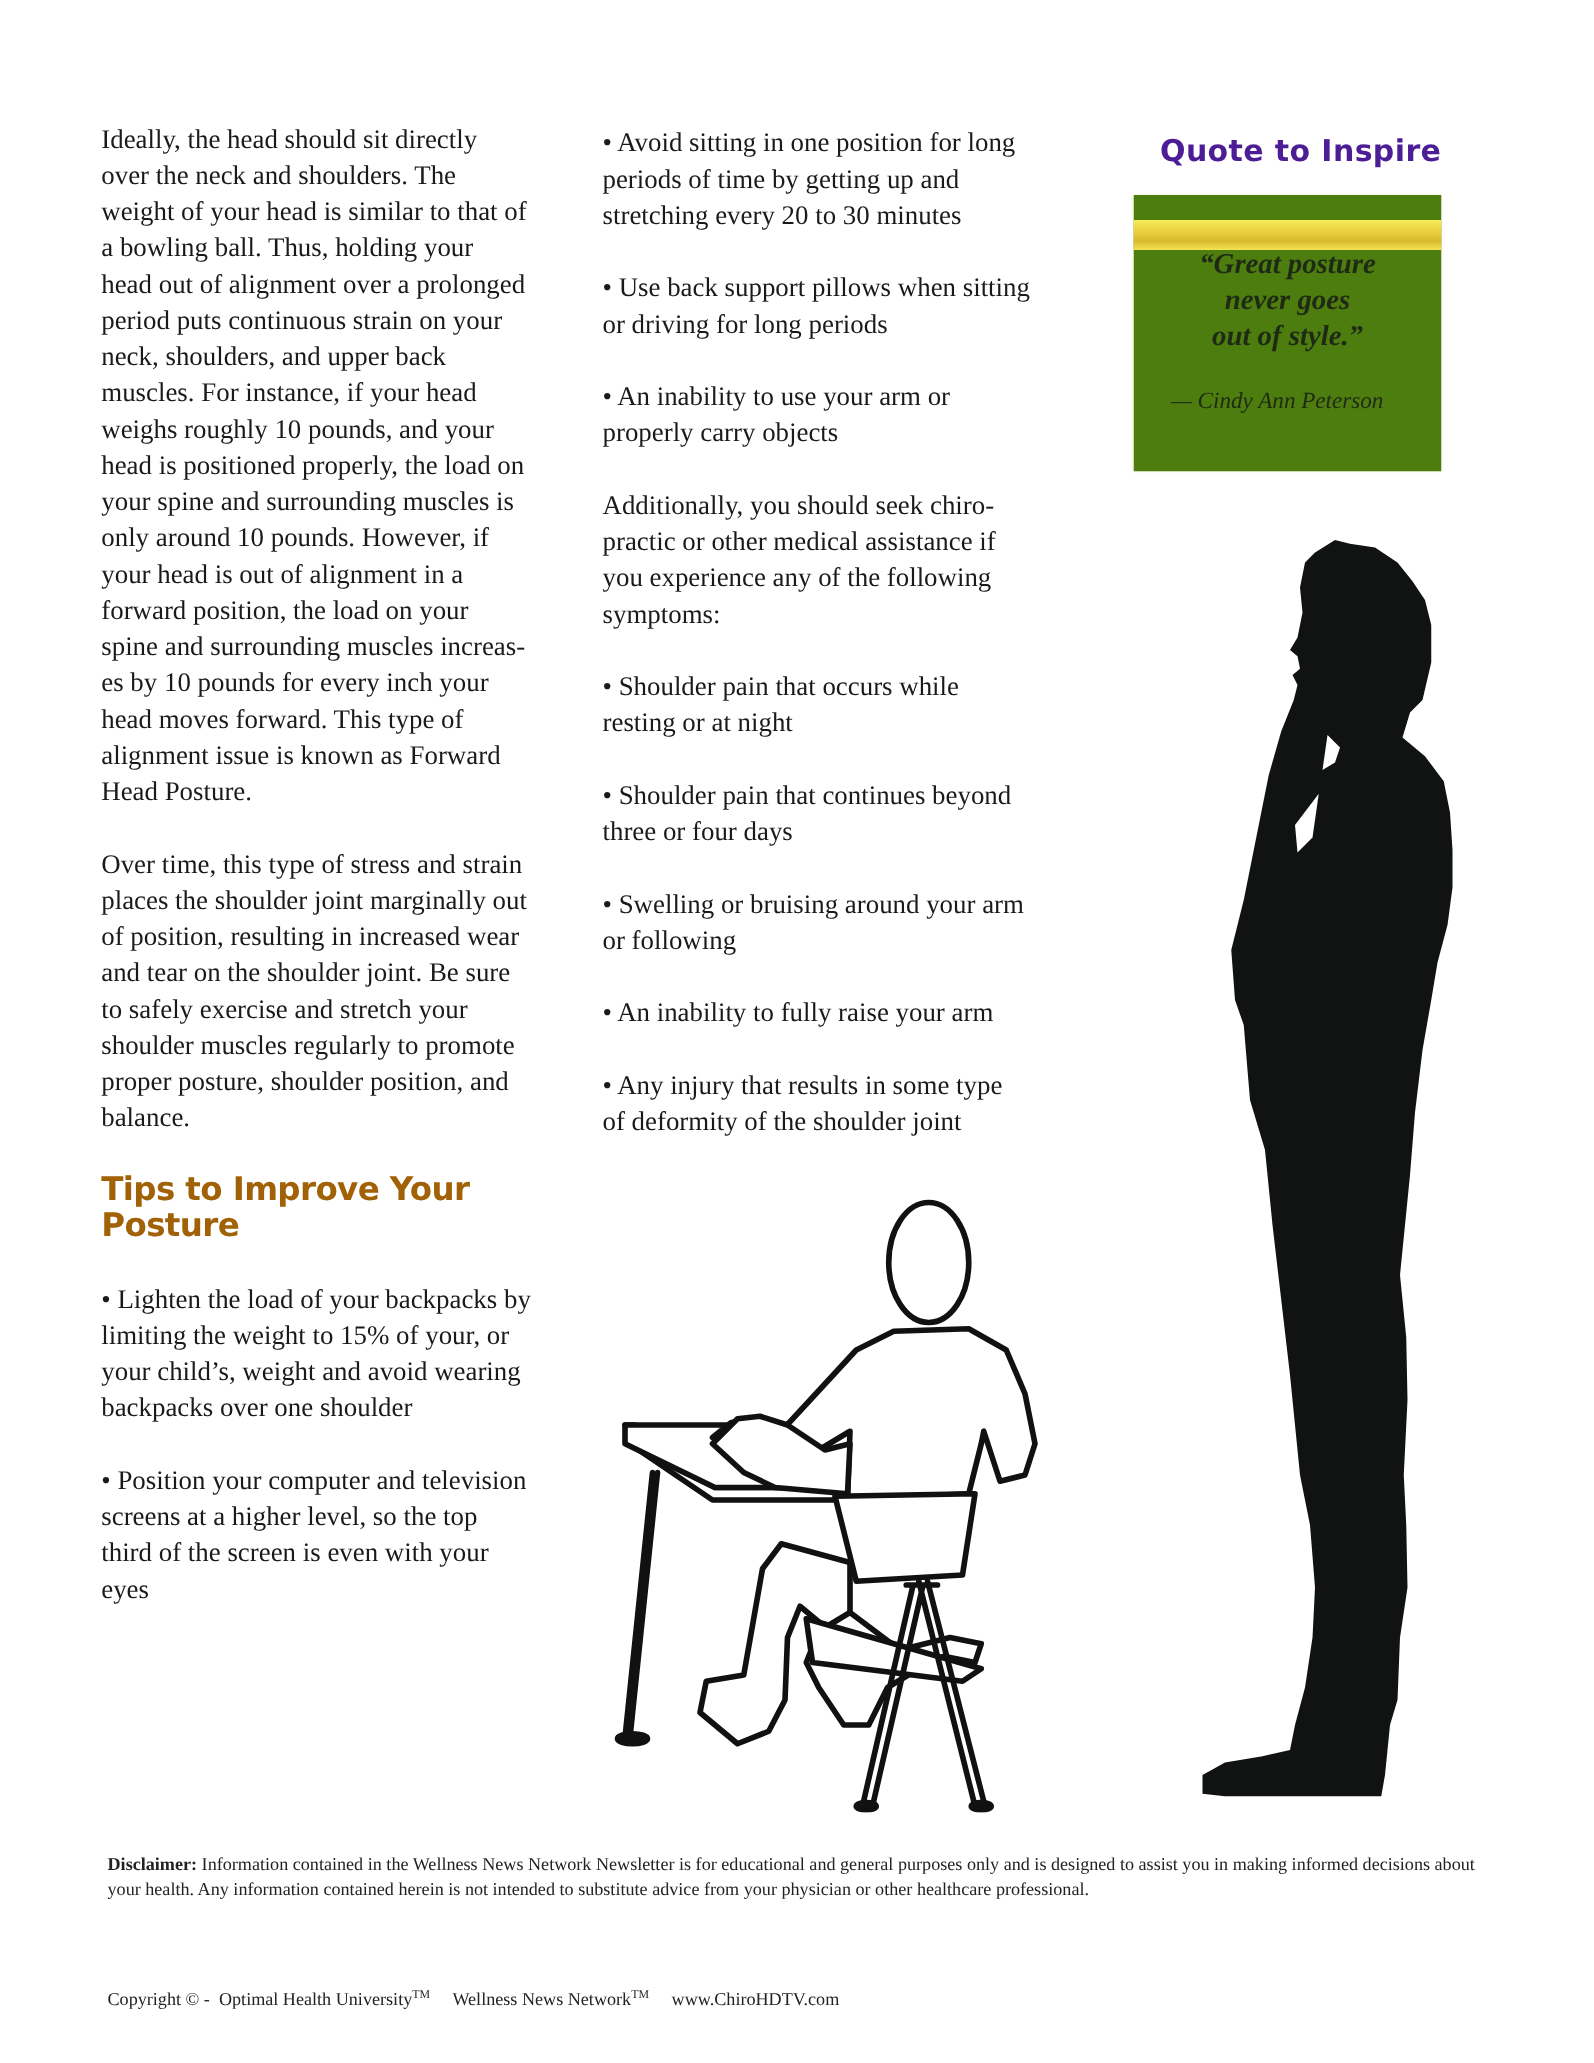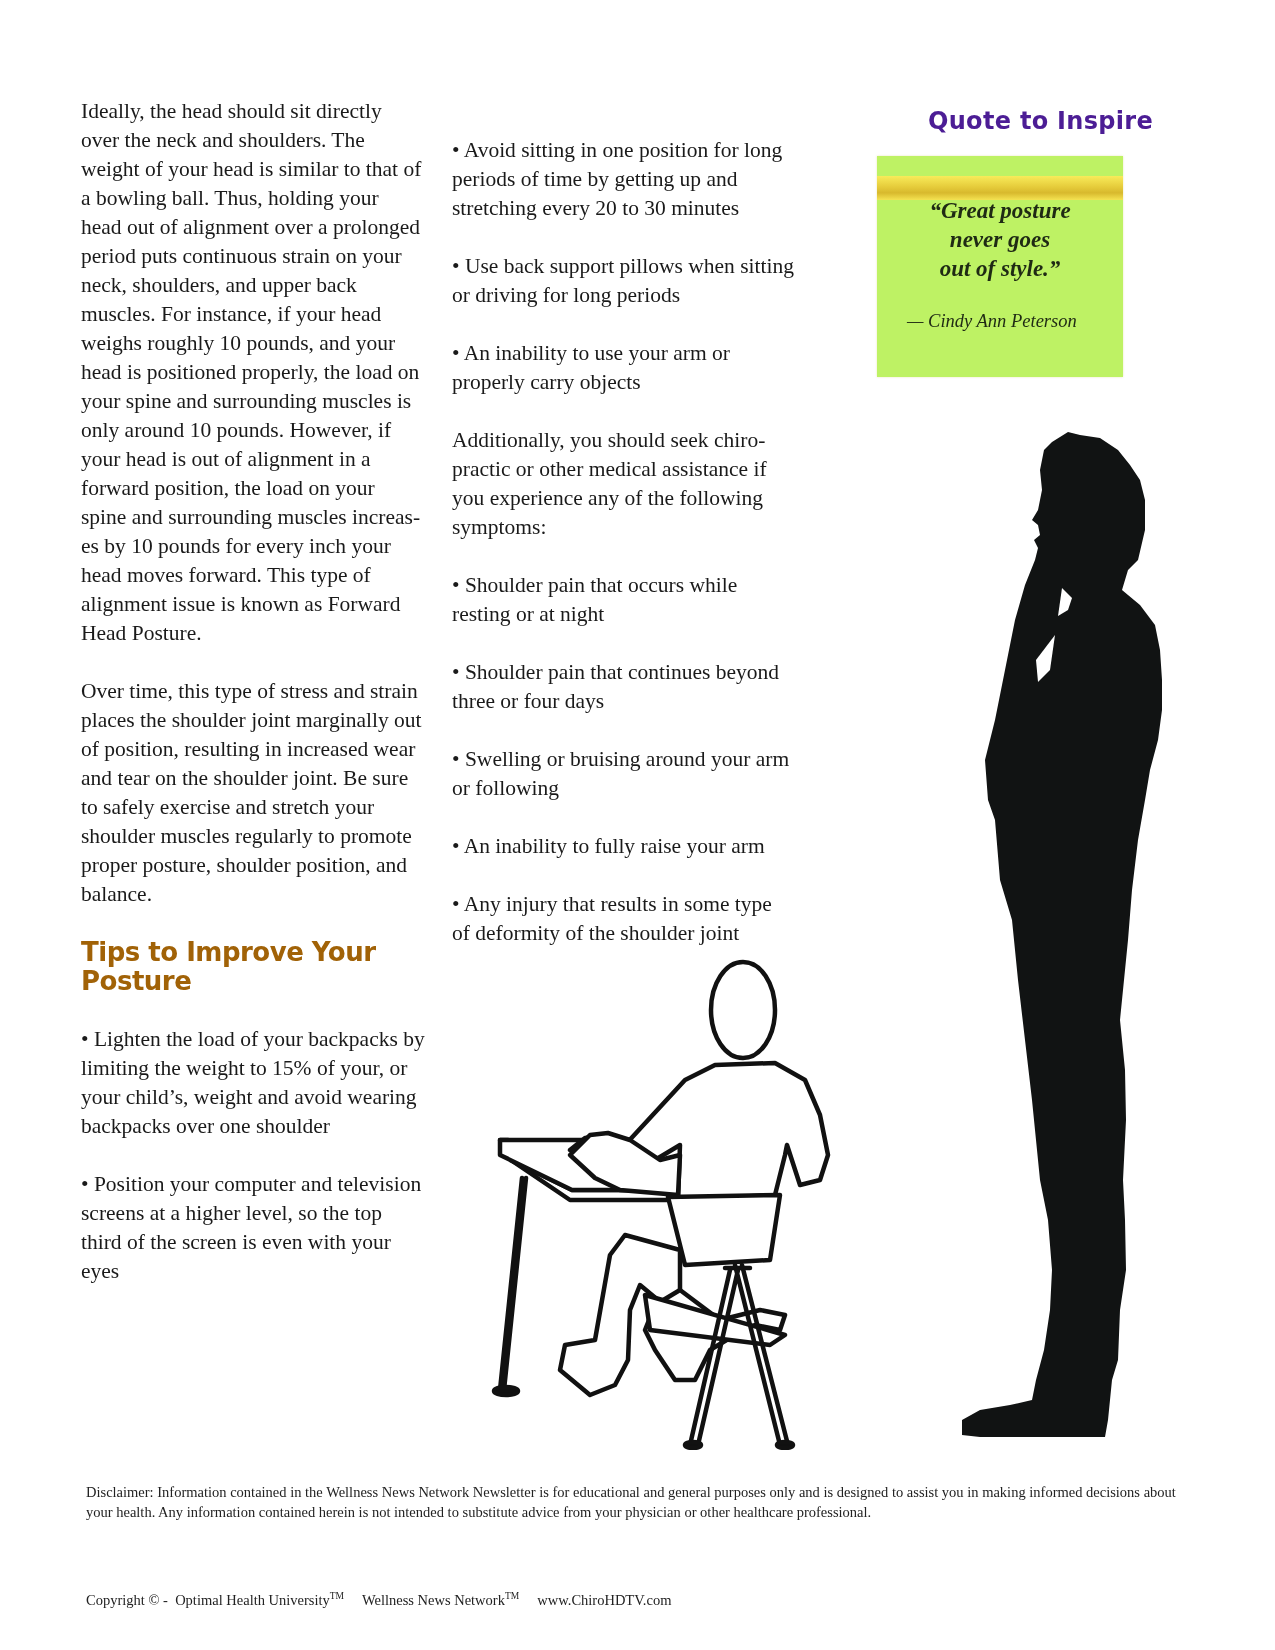--- a/index.html
+++ b/index.html
@@ -1,28 +1,28 @@
 <!DOCTYPE html>
 <html><head>
 <meta charset="utf-8">
 <style>
   html, body { margin:0; padding:0; background:#ffffff; }
   body { width:1275px; height:1650px; position:relative; overflow:hidden; font-family:"Liberation Serif", "DejaVu Serif", serif; color:#1a1a1a; }
   .col { position:absolute; font-size:21.5px; line-height:29px; }
   .col p { margin:0 0 29px 0; white-space:pre-line; }
   #col-left { left:81px; top:97px; width:380px; }
-  #col-mid { left:452px; top:100px; width:370px;margin-top:36px; }
+  #col-mid { left:482px; top:100px; width:370px; }
   .tips-heading { font-family:"DejaVu Sans", "Liberation Sans", sans-serif; font-weight:bold; color:#a16207; font-size:26px; line-height:29px; margin:12px 0 29px 0; letter-spacing:-0.5px; }
   #quote-title { position:absolute; left:928px; top:107px; font-family:"DejaVu Sans", "Liberation Sans", sans-serif; font-weight:bold; font-size:24px; color:#4c1d95; letter-spacing:0.3px; }
-  #quote-box { position:absolute; left:877px; top:156px; width:246px; height:221px; background:#bef264; box-shadow:0 0 2px rgba(200,180,60,0.35); }
+  #quote-box { position:absolute; left:907px; top:156px; width:246px; height:221px; background:#4d7c0f; box-shadow:0 0 2px rgba(200,180,60,0.35); }
   #quote-band { position:absolute; left:0; top:20px; width:100%; height:24px; background:linear-gradient(to bottom, #f8eb5a 0%, #e6cc3b 45%, #d8b92d 70%, #f4e352 100%); }
   #quote-text { position:absolute; left:0; top:40px; width:100%; text-align:center; font-weight:bold; font-style:italic; font-size:23px; line-height:29px; color:#1f2a14; white-space:pre-line; }
   #quote-author { position:absolute; left:30px; top:155px; width:210px; text-align:left; font-weight:normal; font-style:italic; font-size:18.5px; color:#1f2a14; }
   #footer { position:absolute; left:86px; top:1482px; width:1110px; font-size:14.5px; line-height:20px; color:#222; }
-  #footer .disclaimer-label { font-weight:normal; }
+  #footer .disclaimer-label { font-weight:bold; }
   #copyright { position:absolute; left:86px; top:1543px; font-size:14.5px; color:#222; white-space:pre;margin-top:48px; }
   #copyright sup { font-size:9.5px; }
   .fig { position:absolute; }
 </style>
 </head>
 <body>
 
 <div id="col-left" class="col">
   <p>Ideally, the head should sit directly
 over the neck and shoulders.  The

